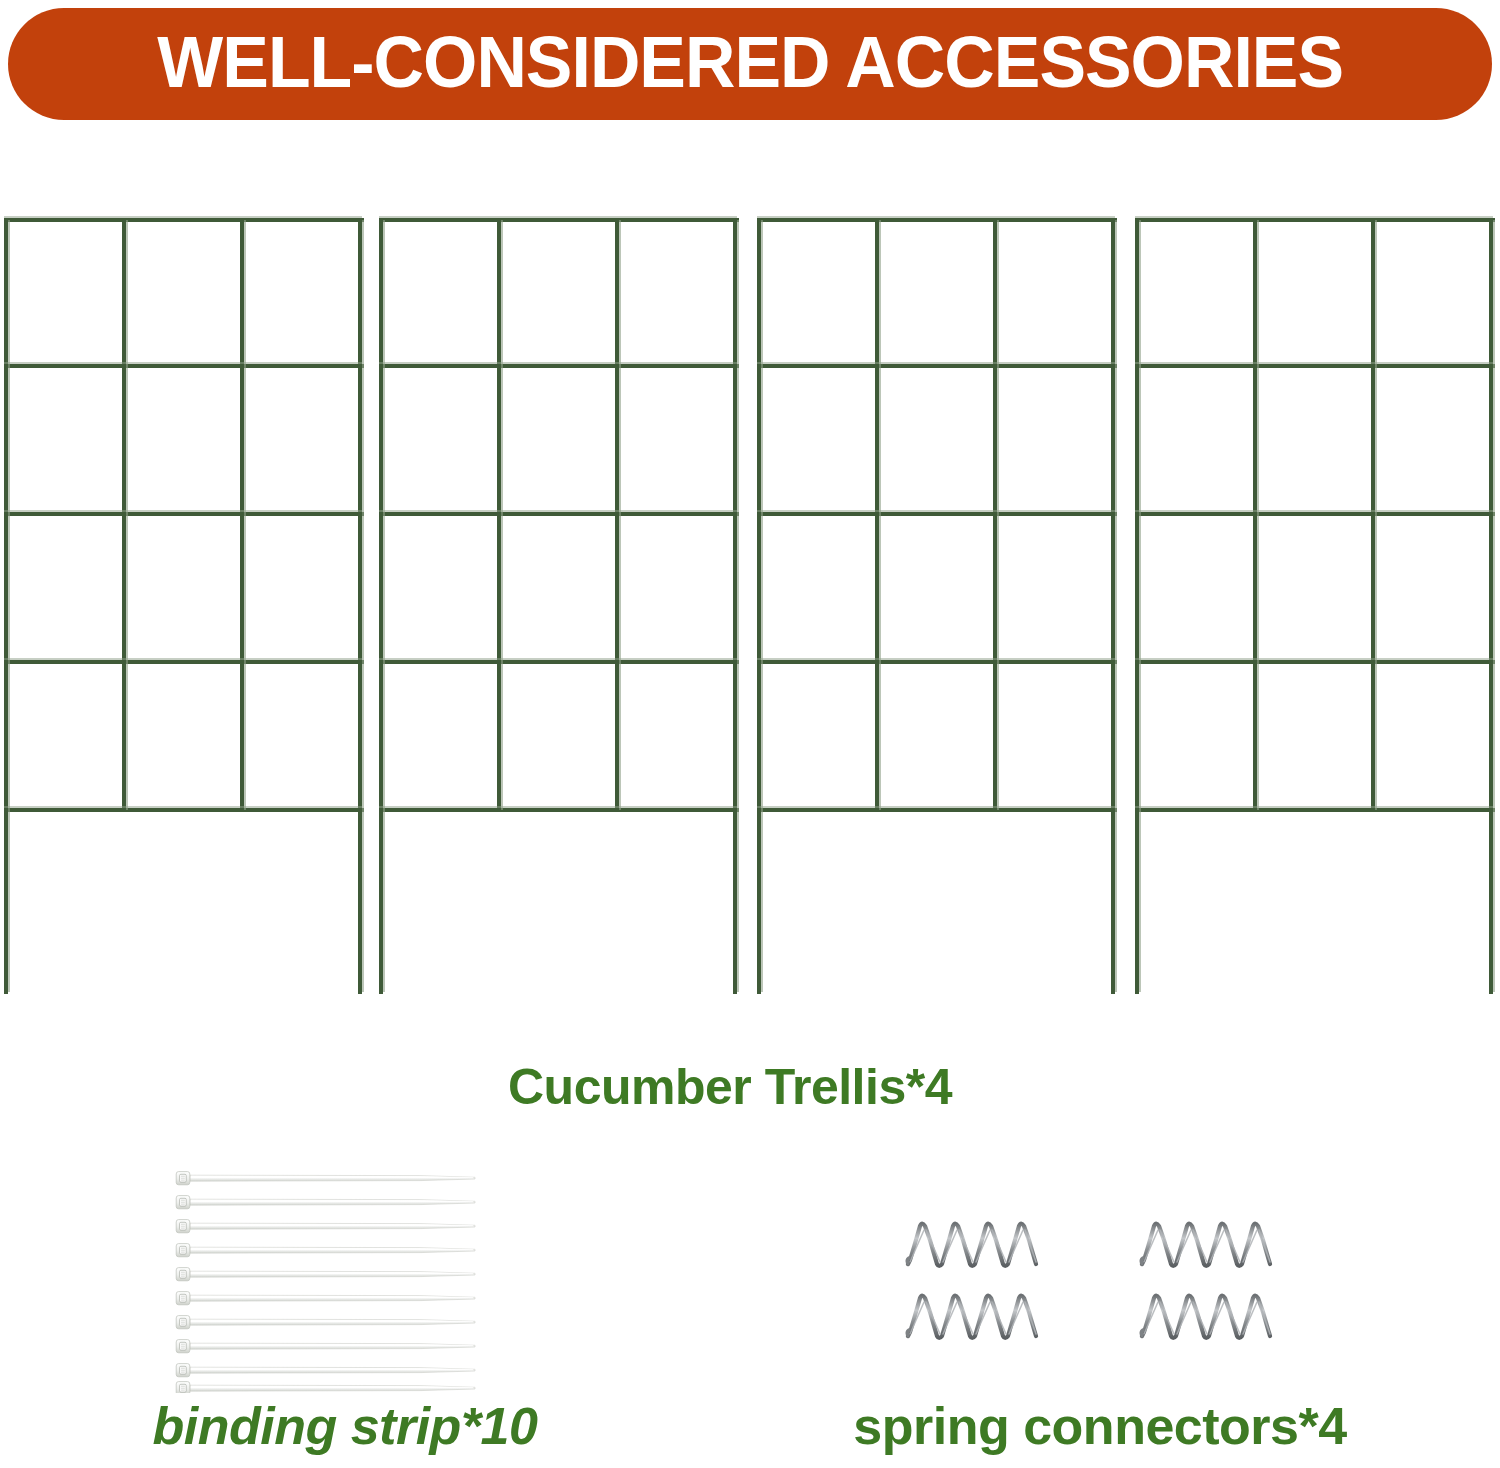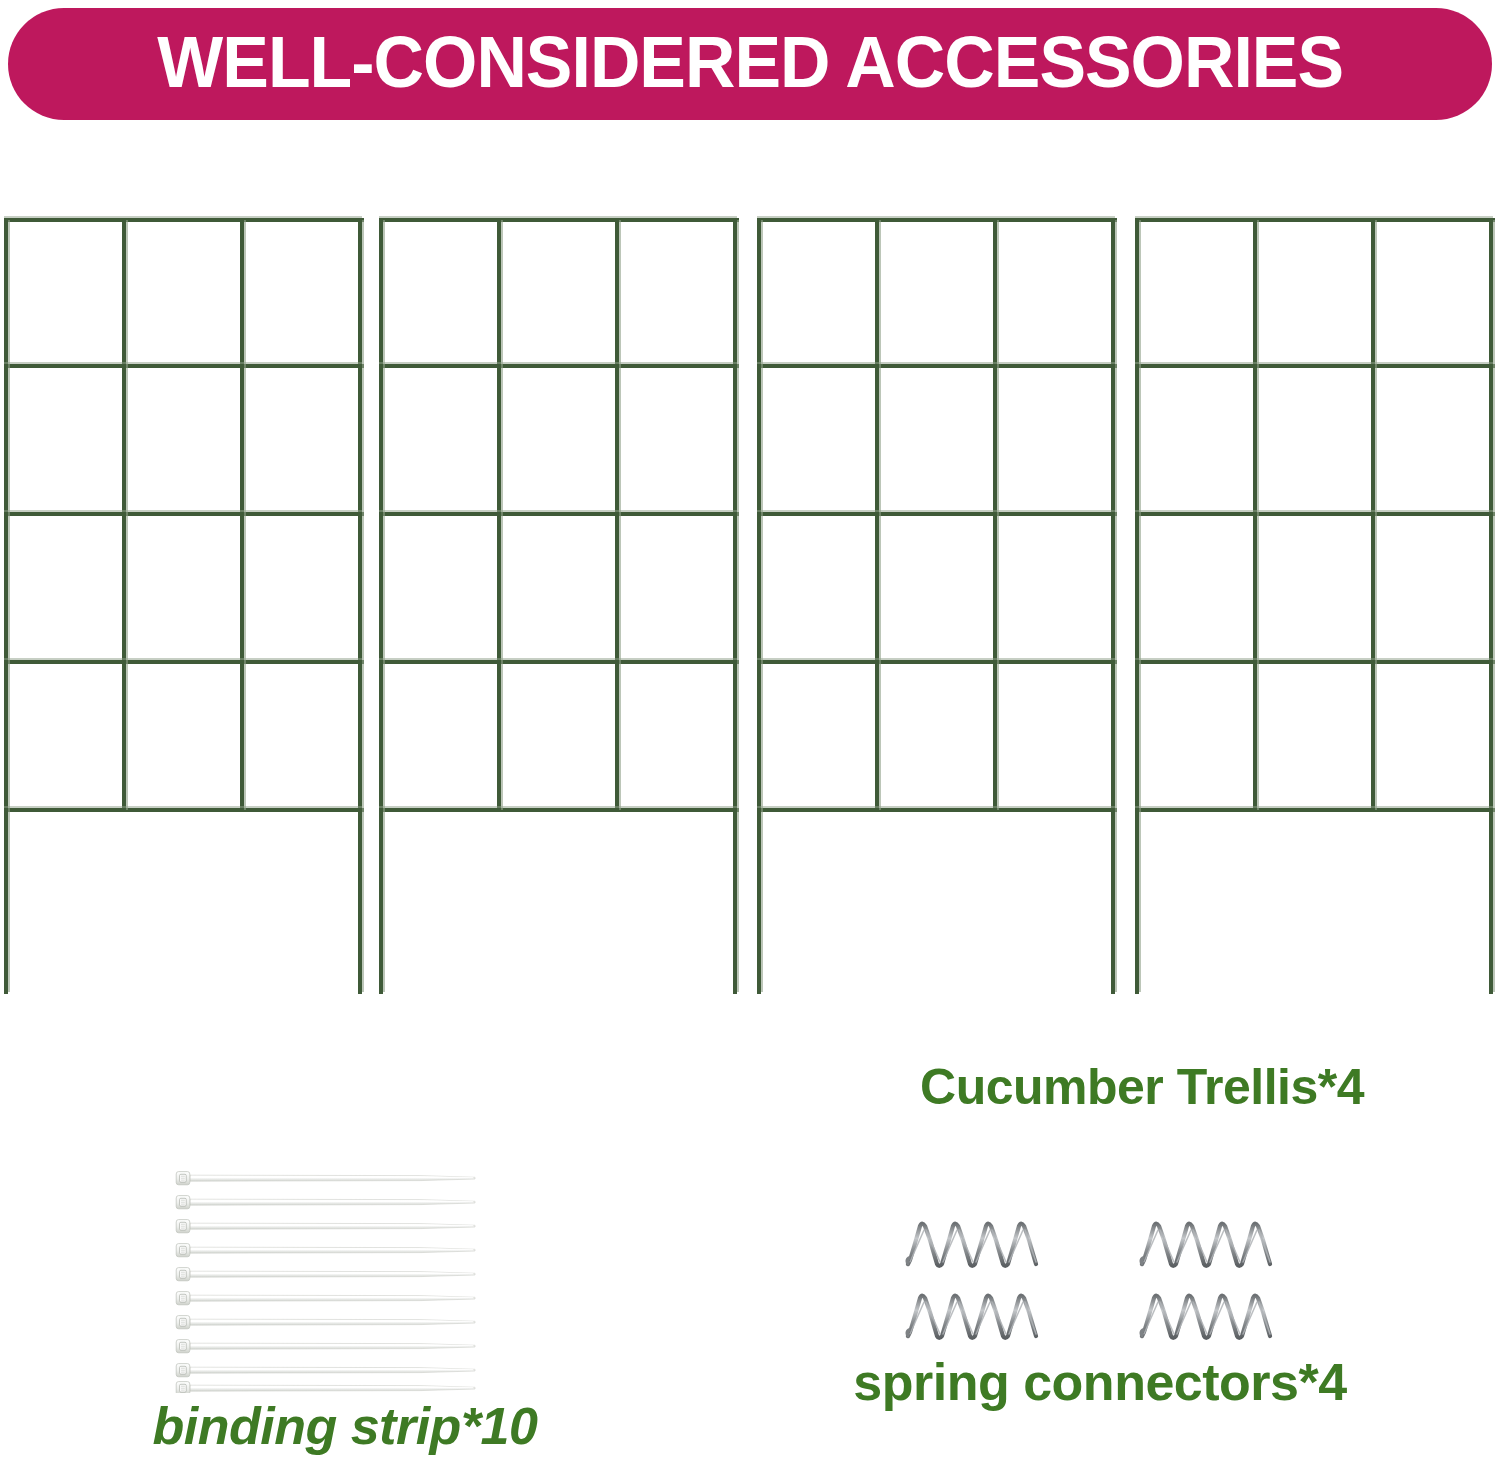--- a/index.html
+++ b/index.html
@@ -16,21 +16,21 @@
     position: relative;
   }
 
   
   .header-banner {
     position: absolute;
     left: 8px;
     top: 8px;
     width: 1484px;
     height: 112px;
-    background: #be185d;
+    background: #c2410c;
     border-radius: 56px;
     display: flex;
     align-items: center;
     justify-content: center;
     box-sizing: border-box;
   }
   .header-title {
     color: #ffffff;
     font-family: "Liberation Sans", sans-serif;
     font-weight: bold;
@@ -66,21 +66,22 @@
     font-size: 50px;
     letter-spacing: -0.5px;
     white-space: nowrap;
     line-height: 1;
   }
   .trellis-caption {
     position: absolute;
     top: 1062px;
     left: 0;
     width: 1364px;
-    text-align: right;
+    text-align: center;
+    padding-left: 48px;
   }
   .trellis-caption .label-green { font-size: 50px; }
 
   
   .zipties-group {
     position: absolute;
     left: 175px;
     top: 1168px;
     width: 320px;
     height: 225px;
@@ -102,21 +103,21 @@
     position: absolute;
     left: 0px;
     top: 1400px;
     width: 690px;
     text-align: center;
     font-style: italic;
   }
   .caption-springs {
     position: absolute;
     left: 700px;
-    top: 1356px;
+    top: 1400px;
     width: 800px;
     text-align: center;
   }
   .caption-binding .label-green,
   .caption-springs .label-green { font-size: 52px; }
 </style>
 </head>
 <body>
 
 <div class="header-banner">

